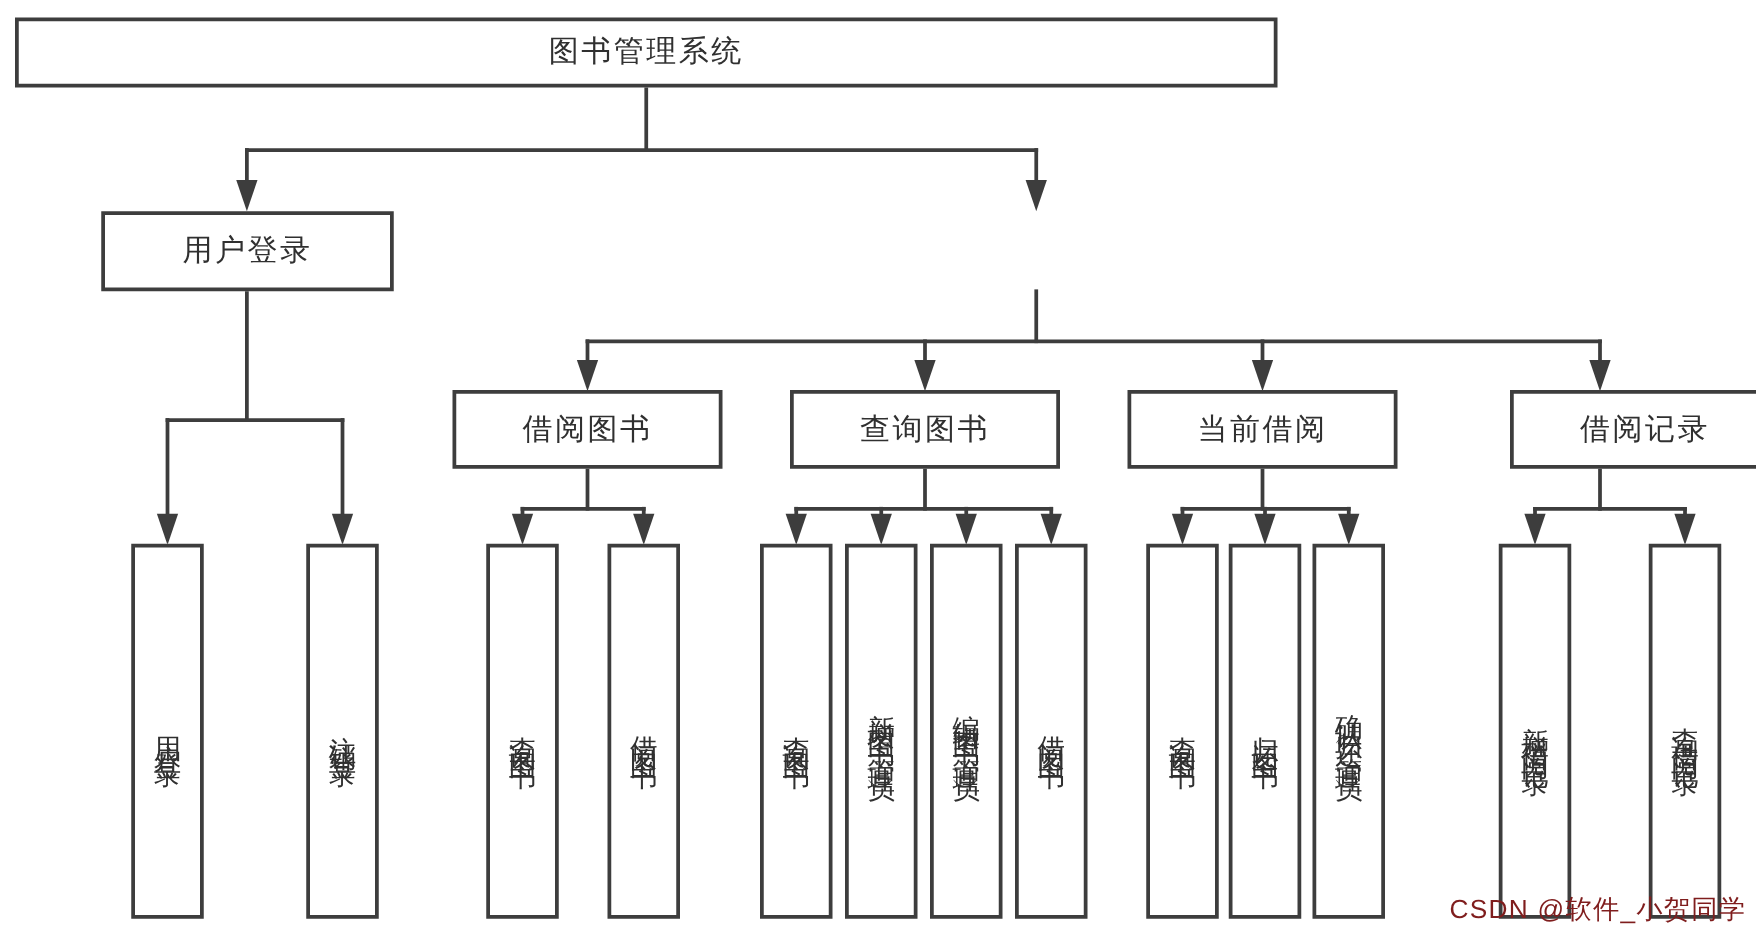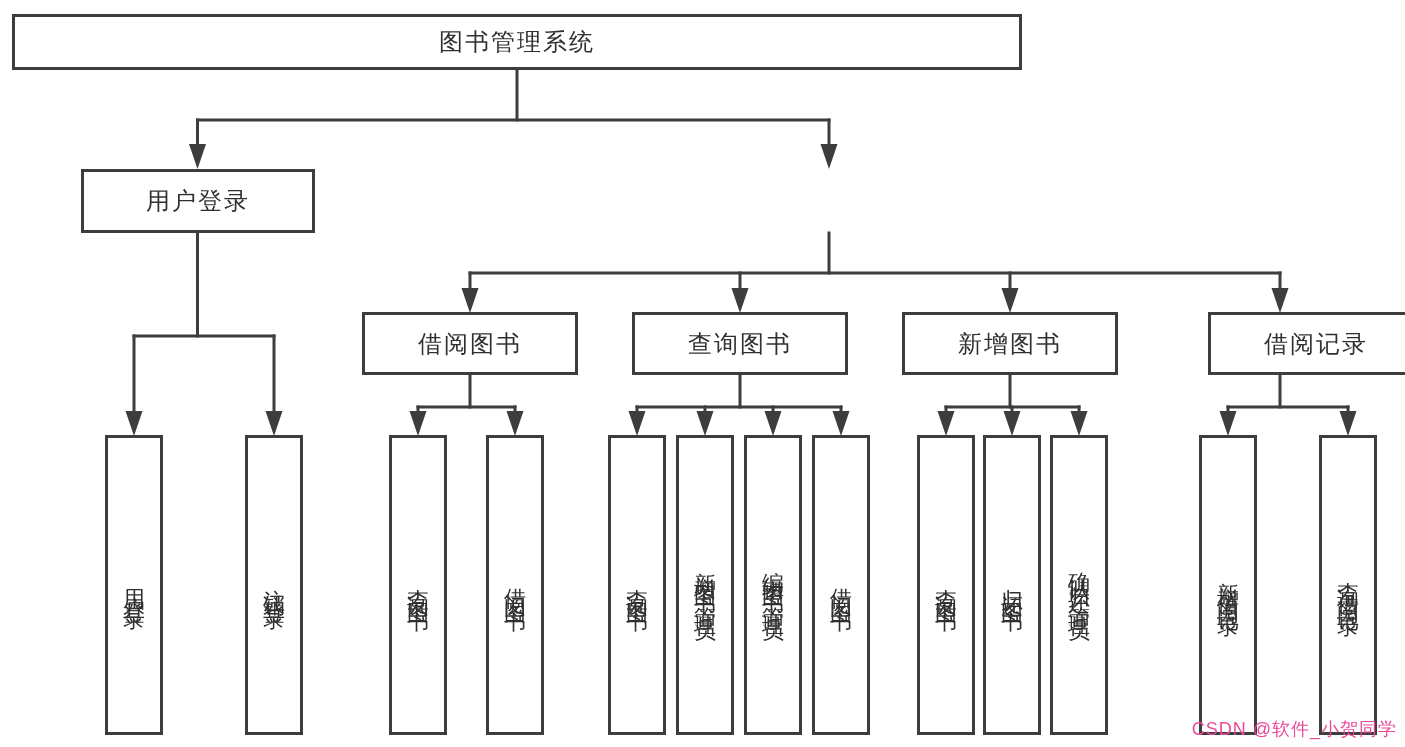--- a/index.html
+++ b/index.html
@@ -32,22 +32,22 @@
     writing-mode:vertical-lr;
     font-size:22px;
     letter-spacing:7px;
     line-height:1;
     white-space:nowrap;
   }
   .watermark{
     position:absolute;
     right:8px;
     bottom:6px;
-    font-size:18px;
-    color:#ec4899;
+    font-size:21px;
+    color:#7f1d1d;
     letter-spacing:1px;
     z-index:3;
     white-space:nowrap;
   }
 </style>
 </head>
 <body>
 
 <div class="canvas">
 
@@ -125,21 +125,21 @@
     <span>用户登录</span>
   </div>
 
   <div class="box hbox" style="left:362px;top:312px;width:216px;height:63px">
     <span>借阅图书</span>
   </div>
   <div class="box hbox" style="left:632px;top:312px;width:216px;height:63px">
     <span>查询图书</span>
   </div>
   <div class="box hbox" style="left:902px;top:312px;width:216px;height:63px">
-    <span>新增图书</span>
+    <span>当前借阅</span>
   </div>
   <div class="box hbox" style="left:1208px;top:312px;width:216px;height:63px">
     <span>借阅记录</span>
   </div>
 
   <div class="box vbox" style="left:105px;top:435px;width:58px;height:300px">
     <span>用户登录</span>
   </div>
   <div class="box vbox" style="left:245px;top:435px;width:58px;height:300px">
     <span>注销登录</span>

